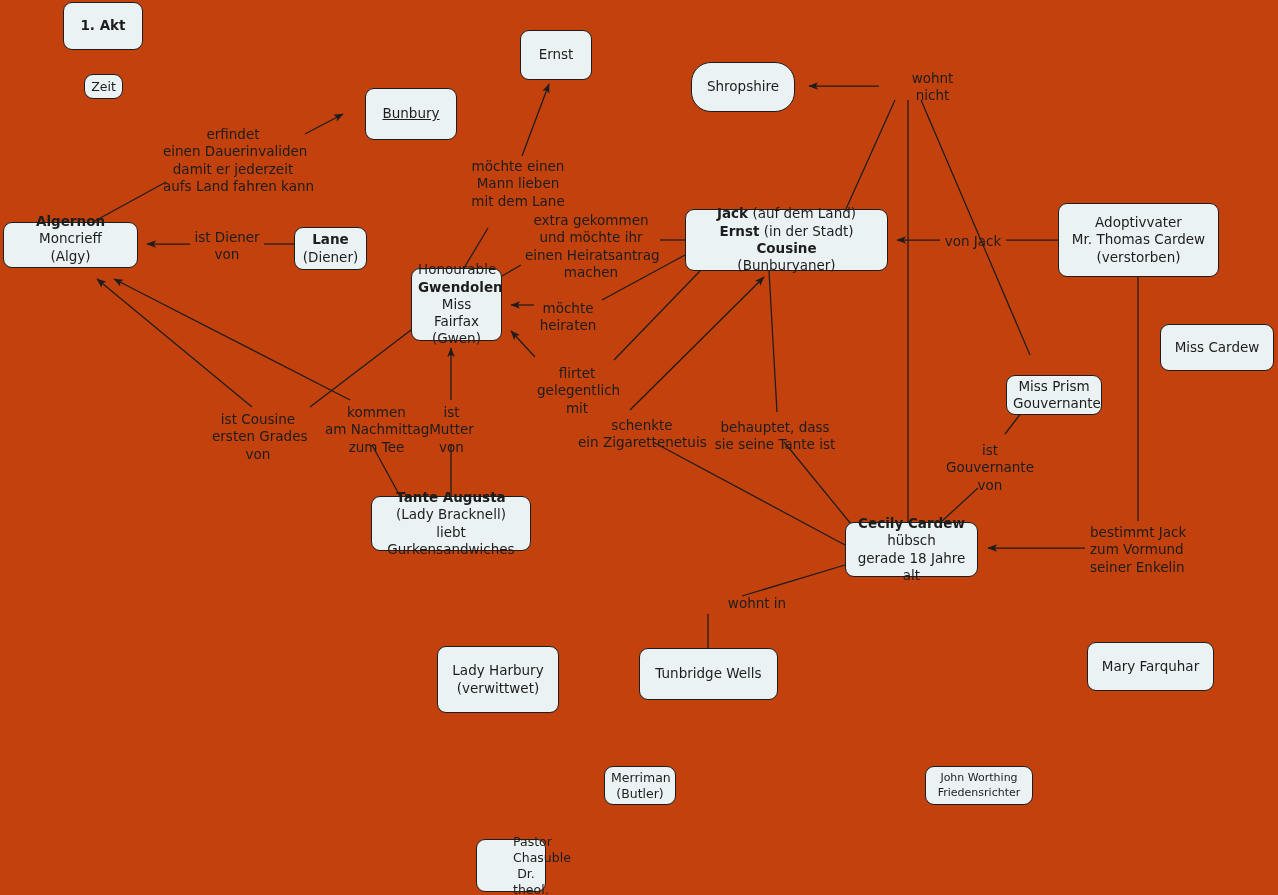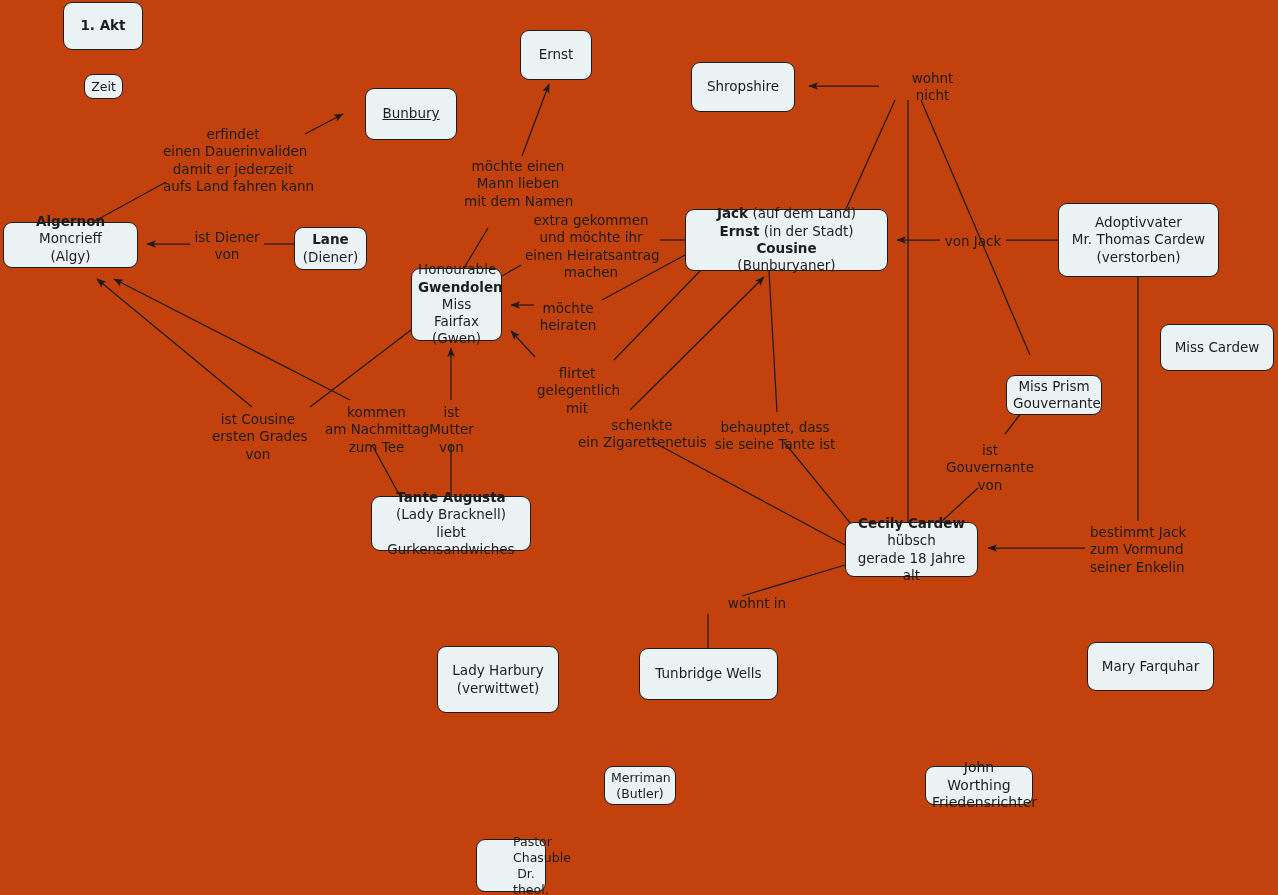--- a/index.html
+++ b/index.html
@@ -119,21 +119,21 @@
   </div>
   <div class="node" style="left:84px;top:74px;width:39px;height:25px;font-size:12.5px;">
     <span class="inner">Zeit</span>
   </div>
   <div class="node" style="left:365px;top:88px;width:92px;height:52px;text-decoration:underline;">
     <span class="inner">Bunbury</span>
   </div>
   <div class="node" style="left:520px;top:30px;width:72px;height:50px;">
     <span class="inner">Ernst</span>
   </div>
-  <div class="node" style="left:691px;top:62px;width:104px;height:50px;">
+  <div class="node" style="left:691px;top:62px;width:104px;height:50px;border-radius:20px;">
     <span class="inner">Shropshire</span>
   </div>
   <div class="node" style="left:3px;top:222px;width:135px;height:46px;align-items:flex-end;">
     <span class="inner"><b>Algernon</b> Moncrieff<br>(Algy)</span>
   </div>
   <div class="node" style="left:294px;top:227px;width:73px;height:43px;">
     <span class="inner"><b>Lane</b><br>(Diener)</span>
   </div>
   <div class="node" style="left:411px;top:268px;width:91px;height:73px;">
     <span class="inner">Honourable<br><b>Gwendolen</b><br>Miss Fairfax<br>(Gwen)</span>
@@ -161,34 +161,34 @@
   </div>
   <div class="node" style="left:639px;top:648px;width:139px;height:52px;">
     <span class="inner">Tunbridge Wells</span>
   </div>
   <div class="node" style="left:1087px;top:642px;width:127px;height:49px;">
     <span class="inner">Mary Farquhar</span>
   </div>
   <div class="node" style="left:604px;top:766px;width:72px;height:39px;font-size:12.5px;">
     <span class="inner">Merriman<br>(Butler)</span>
   </div>
-  <div class="node" style="left:925px;top:766px;width:108px;height:39px;font-size:14px;">
+  <div class="node" style="left:925px;top:766px;width:108px;height:39px;font-size:11px;">
     <span class="inner">John Worthing<br>Friedensrichter</span>
   </div>
   <div class="node" style="left:476px;top:839px;width:70px;height:53px;font-size:12.5px;padding-left:36px;">
     <span class="inner">Pastor<br>Chasuble<br>Dr. theol.</span>
   </div>
 
   <div class="edge-label" style="left:163px;top:126px;width:140px;"><span>erfindet
 einen Dauerinvaliden
 damit er jederzeit
 aufs Land fahren kann</span></div>
   <div class="edge-label" style="left:464px;top:158px;width:108px;"><span>möchte einen
 Mann lieben
-mit dem Namen</span></div>
+mit dem Lane</span></div>
   <div class="edge-label" style="left:192px;top:229px;width:70px;"><span>ist Diener
 von</span></div>
   <div class="edge-label" style="left:525px;top:212px;width:132px;"><span>extra gekommen
 und möchte ihr
 einen Heiratsantrag
 machen</span></div>
   <div class="edge-label" style="left:882px;top:70px;width:53px;margin-left:24px;"><span>wohnt
 nicht</span></div>
   <div class="edge-label" style="left:943px;top:233px;width:60px;"><span>von Jack</span></div>
   <div class="edge-label" style="left:538px;top:300px;width:60px;"><span>möchte

